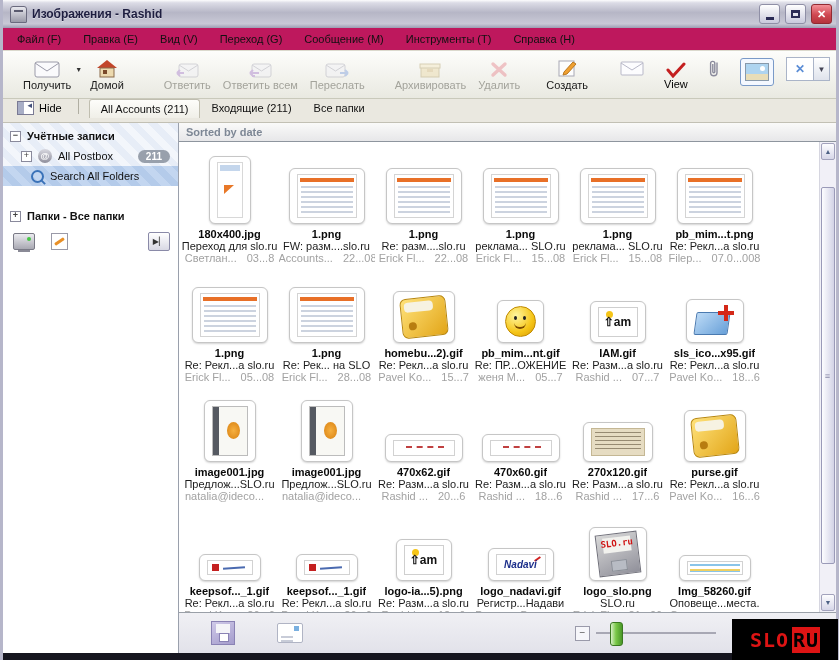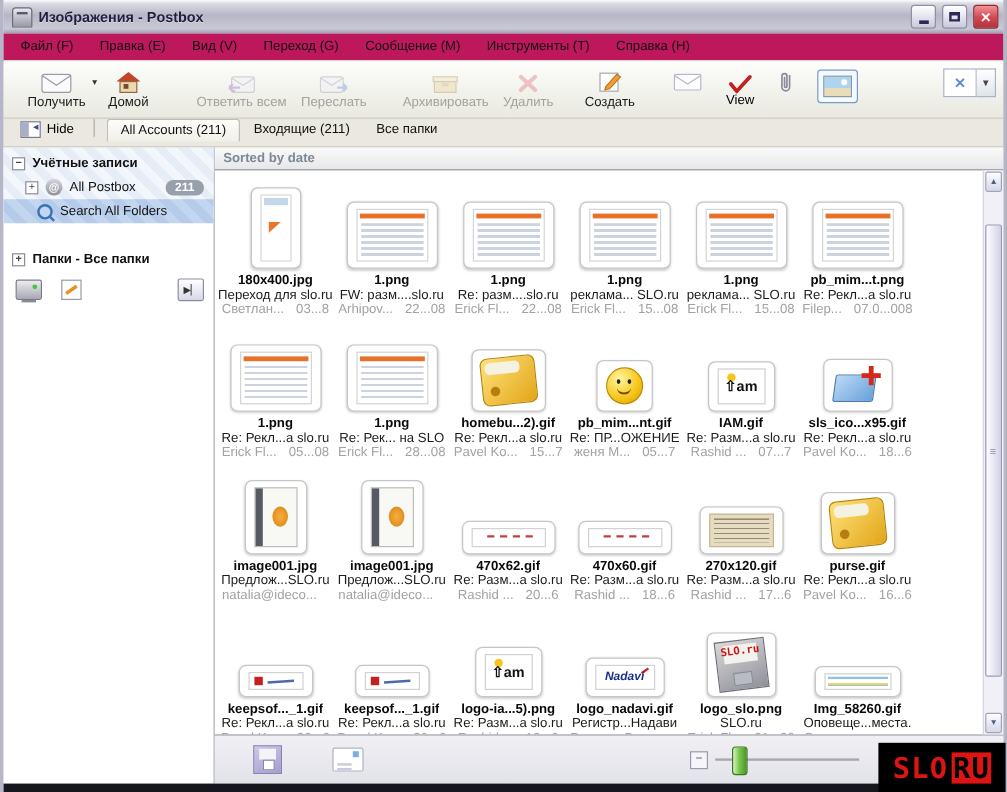--- a/index.html
+++ b/index.html
@@ -140,35 +140,35 @@
   .msg-ic::after{content:"";position:absolute;left:3px;bottom:4px;width:12px;height:2px;background:#c8ccd8;box-shadow:0 4px #c8ccd8;}
   .zoomctl{margin-left:auto;display:flex;align-items:center;margin-right:110px;}
   .minus-btn{width:13px;height:13px;border:1px solid #9a9aaa;background:#f6f6fa;color:#555;font-size:10px;line-height:11px;text-align:center;}
   .slider{position:relative;width:120px;height:26px;margin-left:6px;}
   .slider::before{content:"";position:absolute;left:0;right:0;top:12px;height:2px;background:#a8a8b4;}
   .slider-handle{position:absolute;left:14px;top:2px;width:11px;height:22px;border:1px solid #3a7820;border-radius:3px;background:linear-gradient(90deg,#d8f0c8,#7ac848 45%,#4a9828);}
 
   .bottomstrip{height:7px;flex:0 0 7px;background:#16161f;}
 
   
-  .watermark{position:absolute;right:1px;bottom:0;width:106px;height:41px;background:#000;z-index:10;display:flex;align-items:center;justify-content:center;font-family:"DejaVu Sans Mono",monospace;font-weight:bold;font-size:24px;letter-spacing:1px;}
+  .watermark{position:absolute;right:1px;bottom:0;width:106px;height:41px;background:#000;z-index:10;display:flex;align-items:center;justify-content:center;font-family:"DejaVu Sans Mono",monospace;font-weight:bold;font-size:20px;letter-spacing:1px;}
   .wm-red{color:#dd1414;}
   .wm-block{background:#dd1414;color:#000;margin-left:3px;padding:0 1px;line-height:26px;}
 
   
   .ic svg{display:block;}
 </style>
 </head>
 <body>
 
 <div class="window">
 
   <div class="titlebar">
     <div class="win-icon"></div>
-    <div class="title-text">Изображения - Postbox</div>
+    <div class="title-text">Изображения - Rashid</div>
     <div class="tb-btn min"></div>
     <div class="tb-btn max"></div>
     <div class="tb-btn close"></div>
   </div>
 
   <div class="menubar">
     <span class="menu-item">Файл (F)</span>
     <span class="menu-item">Правка (E)</span>
     <span class="menu-item">Вид (V)</span>
     <span class="menu-item">Переход (G)</span>
@@ -192,20 +192,30 @@
       <span class="ic">
         <svg width="22" height="19" viewBox="0 0 22 19">
             <polygon points="11,1 21,9 1,9" fill="#c2452a"></polygon>
             <rect x="4" y="9" width="14" height="9" fill="#ecd9ae" stroke="#8a6a4a"></rect>
             <rect x="7" y="11" width="4" height="4" fill="#7a4a2a"></rect>
           </svg>
       </span>
       <span>Домой</span>
     </div>
     <div class="tgap1"></div>
+    <div class="tbtn disabled">
+      <span class="ic">
+        <svg width="24" height="16" viewBox="0 0 24 16">
+            <rect x="4" y="2" width="19" height="13" rx="2" fill="#f2f2f6" stroke="#b0b0bc"></rect>
+            <path d="M4 3l9.5 6L23 3" fill="none" stroke="#b0b0bc"></path>
+            <path d="M9 11H2m0 0l3-3m-3 3l3 3" stroke="#b08ad0" stroke-width="2" fill="none"></path>
+          </svg>
+      </span>
+      <span>Ответить</span>
+    </div>
     <div class="tbtn disabled">
       <span class="ic">
         <svg width="24" height="16" viewBox="0 0 24 16">
             <rect x="4" y="2" width="19" height="13" rx="2" fill="#f2f2f6" stroke="#b0b0bc"></rect>
             <path d="M4 3l9.5 6L23 3" fill="none" stroke="#b0b0bc"></path>
             <path d="M11 11H2m0 0l3-3m-3 3l3 3" stroke="#b08ad0" stroke-width="2" fill="none"></path>
             <path d="M7 14H4" stroke="#b08ad0" stroke-width="2"></path>
           </svg>
       </span>
       <span>Ответить всем</span>
@@ -345,21 +355,21 @@
 
   <div class="cell">
     <div class="thumbzone">
       <div class="frame">
         <div class="thumb t-webpage"><span class="tl"></span></div>
       </div>
     </div>
     <div class="fname">1.png</div>
     <div class="fsubj">FW: разм....slo.ru</div>
     <div class="fmeta">
-      <span class="sender">Arhipov...</span>
+      <span class="sender">Accounts...</span>
       <span class="fdate">22...08</span>
     </div>
   </div>
 
   <div class="cell">
     <div class="thumbzone">
       <div class="frame">
         <div class="thumb t-webpage"><span class="tl"></span></div>
       </div>
     </div>

